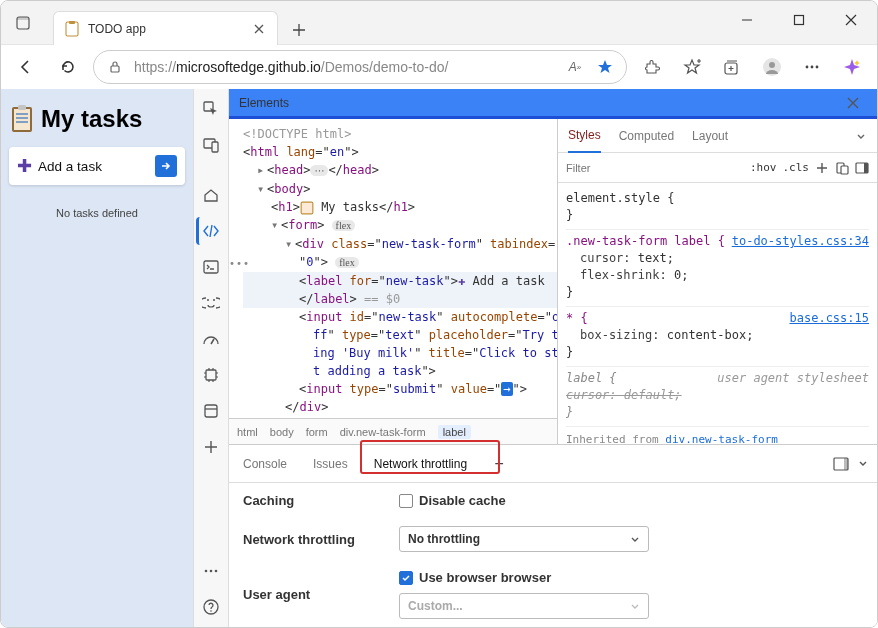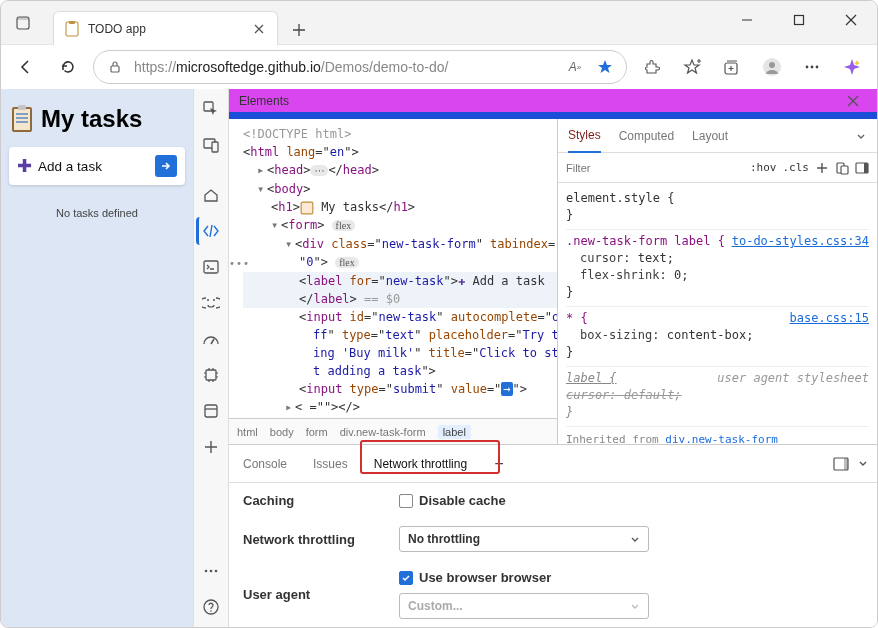--- a/index.html
+++ b/index.html
@@ -46,21 +46,21 @@
   .no-tasks { text-align:center; margin-top: 22px; font-size:11px; color:#444; }
   
   
   .activity-bar { width: 36px; background:#f7f7f7; border-left:1px solid #ddd; display:flex; flex-direction:column; align-items:center; padding-top:6px; gap:8px; position:relative; border-right: 1px solid #ddd;}
   .act-icon { width:28px; height:28px; display:flex; align-items:center; justify-content:center; color:#555; border-radius:4px; }
   .act-icon.active { border-left: 3px solid #2170da; color:#2170da; padding-left:0; margin-left:-3px;}
   .act-bottom { margin-top:auto; margin-bottom:8px; display:flex; flex-direction:column; gap:8px;}
   
   
   .devtools { flex:1; display:flex; flex-direction:column; background:#fff; min-width:0;}
-  .dt-header { height:30px; background:#d946ef; border-bottom:7px solid #1d4ed8; display:flex; align-items:center; padding: 0 10px;}
+  .dt-header { height:30px; background:#3b82f6; border-bottom:3px solid #1d4ed8; display:flex; align-items:center; padding: 0 10px;}
   .dt-header .title { font-size:12px; color:#333;}
   .dt-close { margin-left:auto; width:28px; height:28px; display:flex; align-items:center; justify-content:center;}
   
   .dt-body { flex:1; display:flex; min-height:0; }
   
   
   .elements { flex:1; display:flex; flex-direction:column; min-width:0; border-right:1px solid #ccc;}
   .tree { flex:1; font-family: Consolas, monospace; font-size:12px; overflow:auto; padding: 6px 0 6px 14px; line-height:18px; position:relative;}
   .tree .line { white-space:nowrap; }
   .tree .caret { color:#777; display:inline-block; width:10px;}
@@ -370,20 +370,21 @@
           <div class="line indent2"><span class="caret">▾</span>&lt;<span class="tag">form</span>&gt; <span class="pill">flex</span></div>
           <div class="line indent3"><span class="caret">▾</span>&lt;<span class="tag">div</span> <span class="attr">class</span>="<span class="val">new-task-form</span>" <span class="attr">tabindex</span>=</div>
           <div class="line indent4">"<span class="val">0</span>"&gt; <span class="pill">flex</span></div>
           <div class="line indent4" style="background:#eef3fa;">&lt;<span class="tag">label</span> <span class="attr">for</span>="<span class="val">new-task</span>"&gt;<span style="color:#5b3ea5;">✚</span><span> Add a task </span></div>
           <div class="line indent4" style="background:#eef3fa;">&lt;/<span class="tag">label</span>&gt;<span class="gray"> == $0</span></div>
           <div class="line indent4">&lt;<span class="tag">input</span> <span class="attr">id</span>="<span class="val">new-task</span>" <span class="attr">autocomplete</span>="<span class="val">o</span></div>
           <div class="line wrap"><span class="val">ff</span>" <span class="attr">type</span>="<span class="val">text</span>" <span class="attr">placeholder</span>="<span class="val">Try typ</span></div>
           <div class="line wrap"><span class="val">ing 'Buy milk'</span>" <span class="attr">title</span>="<span class="val">Click to star</span></div>
           <div class="line wrap"><span class="val">t adding a task</span>"&gt;</div>
           <div class="line indent4">&lt;<span class="tag">input</span> <span class="attr">type</span>="<span class="val">submit</span>" <span class="attr">value</span>="<span style="background:#2170da;color:#fff;padding:0 2px;border-radius:2px;">→</span>"&gt;</div>
+          <div class="line indent3">&lt;/<span class="tag">div</span>&gt;</div>
           <div class="line indent3"><span class="caret">▸</span>&lt; =""&gt;&lt;/&gt; </div>
         </div>
         <div class="breadcrumbs">
           <span>html</span>
           <span>body</span>
           <span>form</span>
           <span>div.new-task-form</span>
           <span>label</span>
         </div>
       </div>
@@ -434,21 +435,21 @@
             <div>}</div>
           </div>
           <div class="rule">
             <a class="link">base.css:15</a>
             <div><span class="sel">* {</span></div>
             <div><span class="prop">box-sizing</span>: <span class="pv">content-box</span>;</div>
             <div>}</div>
           </div>
           <div class="rule">
             <span class="uas">user agent stylesheet</span>
-            <div><span class="sel" style="font-style:italic;color:#888;text-decoration:underline;">label {</span></div>
+            <div><span class="sel" style="font-style:italic;color:#888;">label {</span></div>
             <div class="strike" style="font-style:italic;">cursor: default;</div>
             <div style="color:#888;font-style:italic;">}</div>
           </div>
           <div class="inherit"><span>Inherited from </span><span class="from">div.new-task-form</span></div>
         </div>
       </div>
     </div>
 
     <div class="drawer">
       <div class="drawer-tabs">

